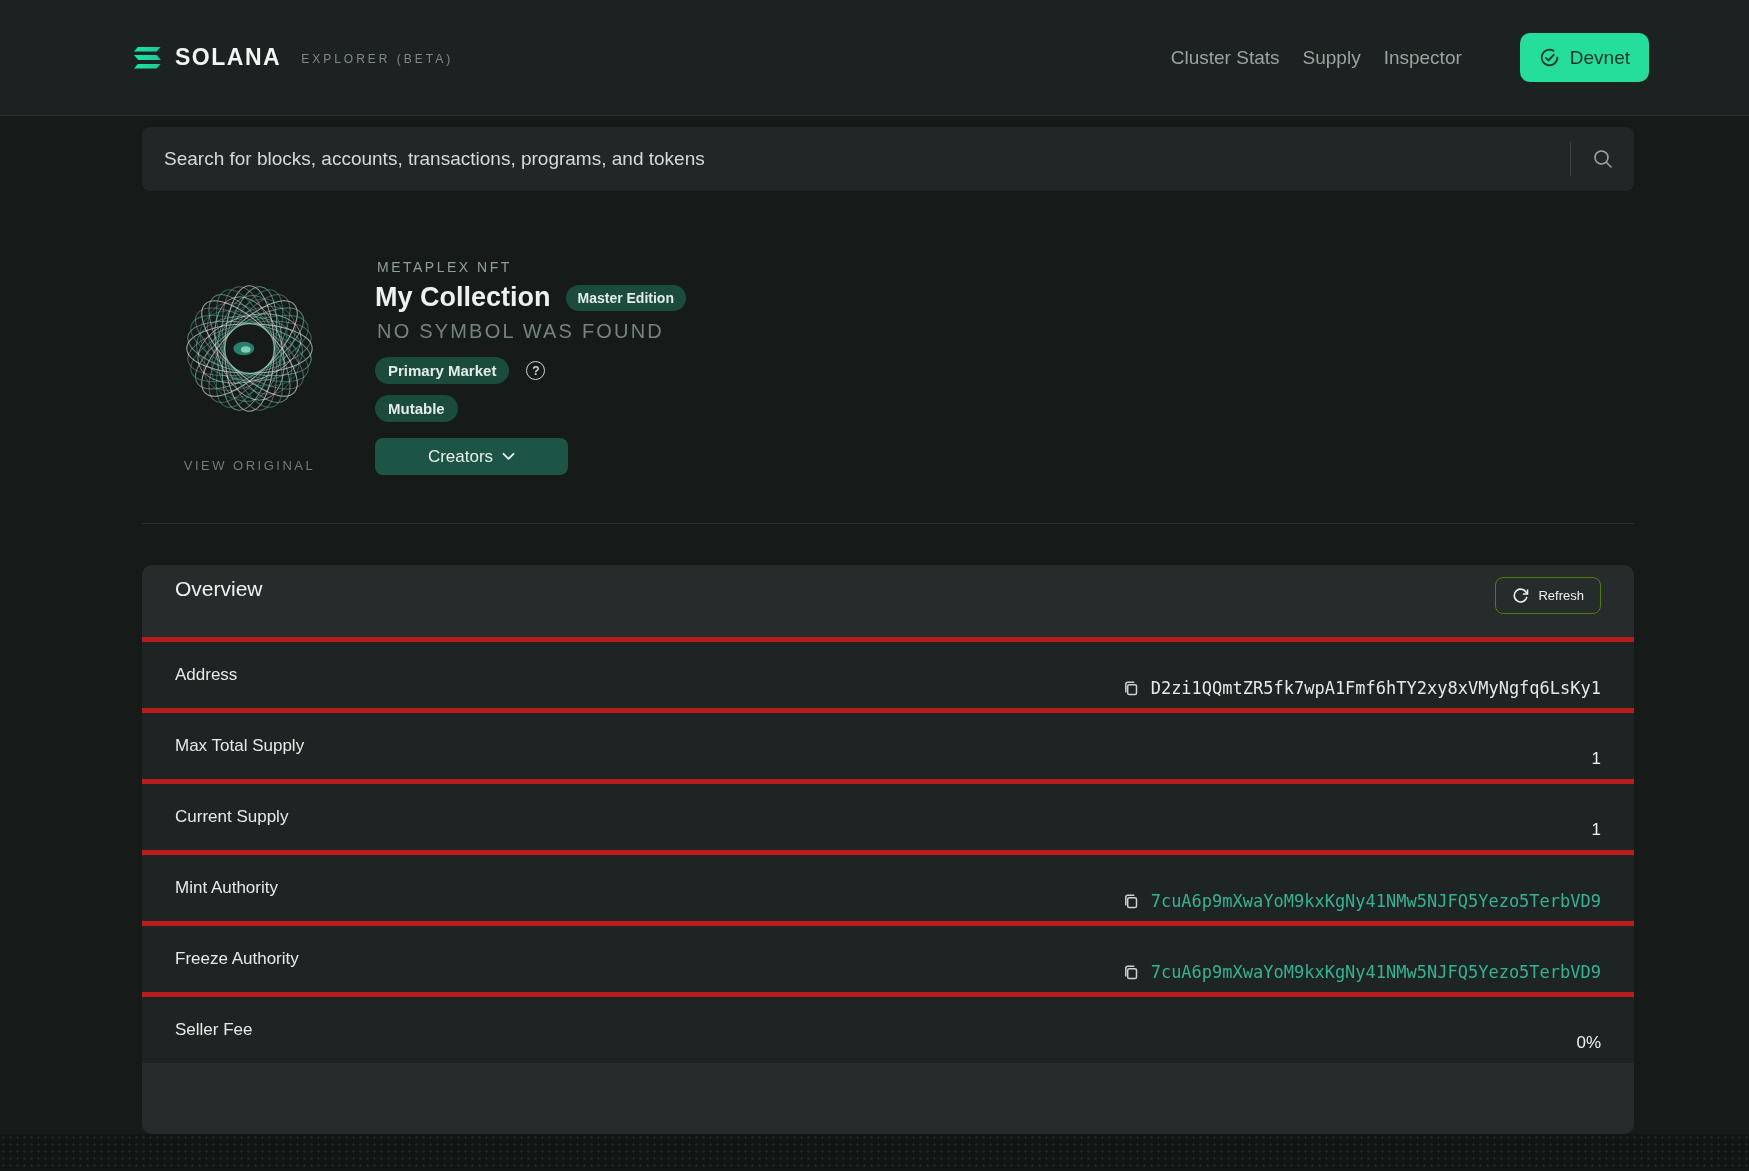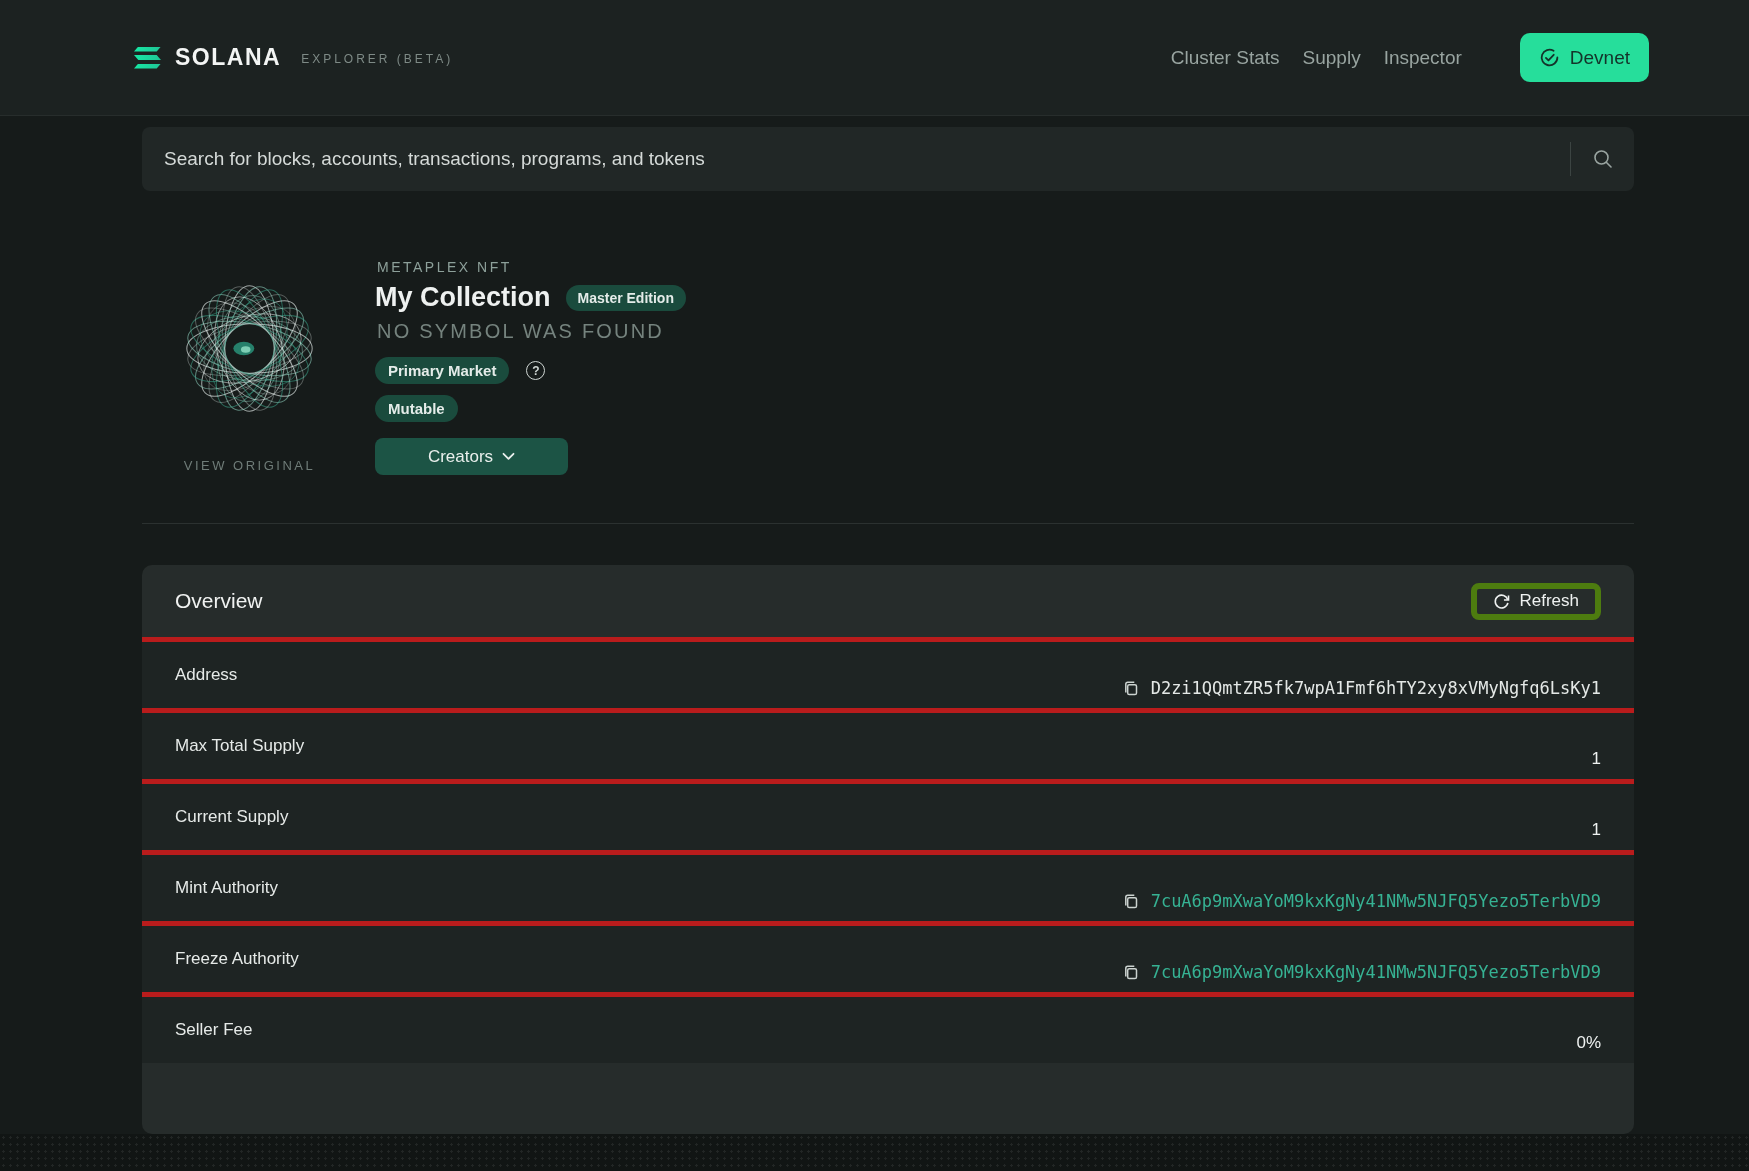--- a/index.html
+++ b/index.html
@@ -52,26 +52,26 @@
   .badge-row2{position:absolute;left:375px;top:395px;display:flex;align-items:flex-end;}
   .creators-btn{position:absolute;left:375px;top:438px;width:193px;height:37px;border-radius:8px;
                 background:#1c5445;border:none;color:#e9efec;font-size:17px;font-weight:500;
                 display:flex;align-items:center;justify-content:center;gap:9px;cursor:pointer;
                 font-family:inherit;}
   .section-divider{position:absolute;left:142px;top:523px;width:1492px;height:1px;background:#2b3130;}
 
   
   .card{position:absolute;left:142px;top:565px;width:1492px;height:569px;border-radius:10px;
         background:#262c2b;overflow:hidden;}
-  .card-head{height:72px;display:flex;align-items:center;justify-content:space-between;
-             padding:1px 33px;box-sizing:border-box;}
+  .card-head{height:72px;display:flex;justify-content:space-between;
+             padding:12px 33px;box-sizing:border-box;}
   .card-title{font-size:21px;font-weight:500;color:#f0f2f1;}
   .refresh-btn{display:flex;align-items:center;gap:9px;height:37px;padding:0 16px;
-               border:6px solid #4d7c0f;border-radius:8px;background:transparent;color:#eef1f0;
-               font-size:17px;cursor:pointer;font-family:inherit;}
+               border:1px solid #4d7c0f;border-radius:8px;background:transparent;color:#eef1f0;
+               font-size:13px;cursor:pointer;font-family:inherit;}
   .t-row{height:71px;display:flex;align-items:center;justify-content:space-between;padding:0 33px;
          background:#1e2423;border-top:5px solid #b91c1c;box-sizing:border-box;}
   .t-label{font-size:17px;color:#e6eae8;}
   .t-value{display:flex;align-items:center;gap:11px;font-size:17px;color:#eef1f0;margin-top:26px;}
   .val-text.mono{font-family:"DejaVu Sans Mono",monospace;font-size:17px;color:#e4e8e6;}
   .val-text.link{font-family:"DejaVu Sans Mono",monospace;font-size:17px;color:#36b293;cursor:pointer;}
   .copy-btn{background:none;border:none;color:#ccd3d0;cursor:pointer;display:flex;padding:0;}
 
   .footer-strip{position:absolute;left:0;top:1134px;width:100%;height:37px;background-color:#111514;
                 background-image:radial-gradient(rgba(255,255,255,.07) 1px,transparent 1.2px);

